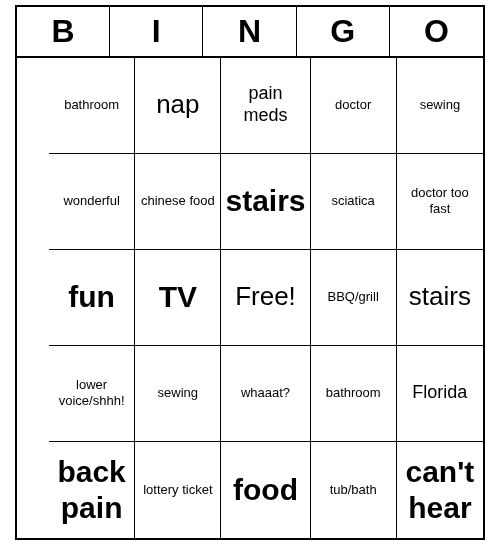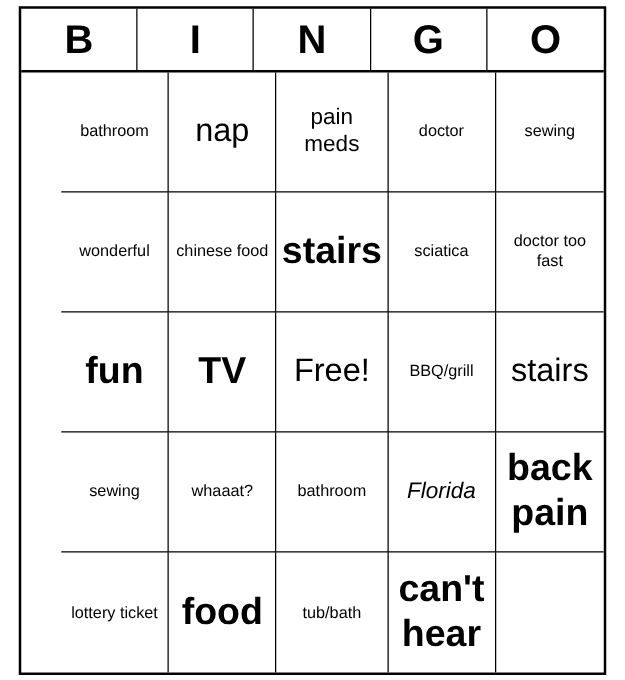--- a/index.html
+++ b/index.html
@@ -120,30 +120,33 @@
       <div class="bingo-cell">
         <span class="cell-text large" style="white-space: pre-line;">Free!</span>
       </div>
       <div class="bingo-cell">
         <span class="cell-text" style="white-space: pre-line;">BBQ/grill</span>
       </div>
       <div class="bingo-cell">
         <span class="cell-text large" style="white-space: pre-line;">stairs</span>
       </div>
       <div class="bingo-cell">
+        <span class="cell-text" style="white-space: pre-line;">lower voice/shhh!</span>
+      </div>
+      <div class="bingo-cell">
         <span class="cell-text" style="white-space: pre-line;">sewing</span>
       </div>
       <div class="bingo-cell">
         <span class="cell-text" style="white-space: pre-line;">whaaat?</span>
       </div>
       <div class="bingo-cell">
         <span class="cell-text" style="white-space: pre-line;">bathroom</span>
       </div>
       <div class="bingo-cell">
-        <span class="cell-text medium" style="white-space: pre-line; font-style: italic;">Florida</span>
+        <span class="cell-text medium" style="white-space: pre-line;">Florida</span>
       </div>
       <div class="bingo-cell">
         <span class="cell-text xlarge" style="white-space: pre-line;">back pain</span>
       </div>
       <div class="bingo-cell">
         <span class="cell-text" style="white-space: pre-line;">lottery ticket</span>
       </div>
       <div class="bingo-cell">
         <span class="cell-text xlarge" style="white-space: pre-line;">food</span>
       </div>

